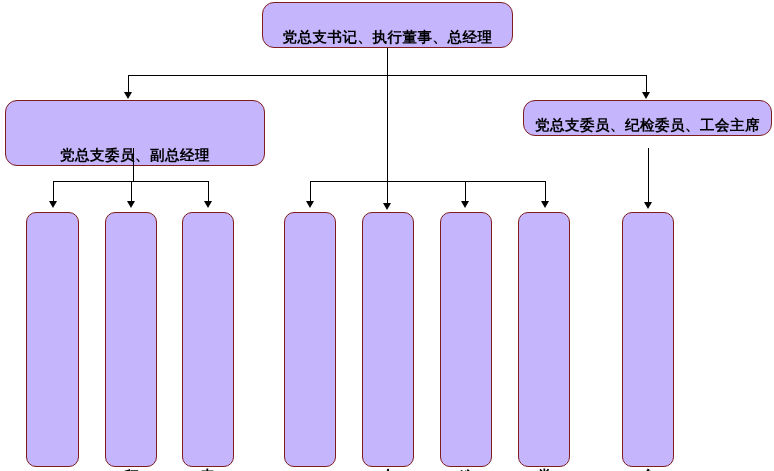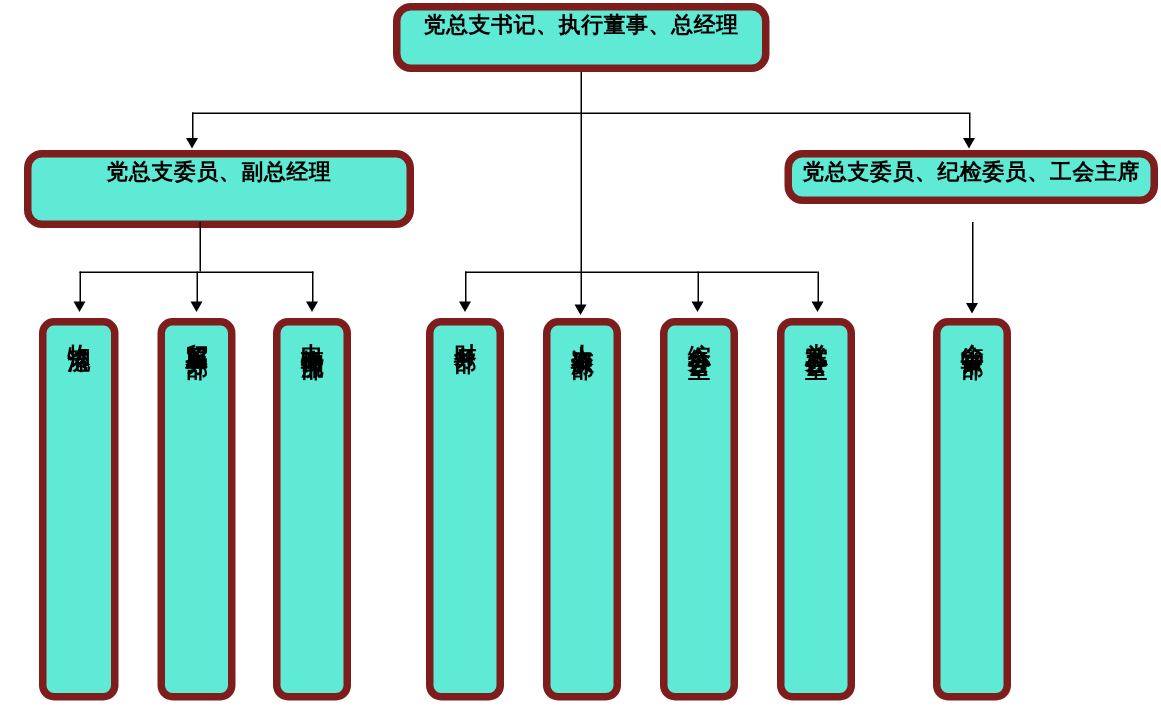--- a/index.html
+++ b/index.html
@@ -14,24 +14,24 @@
   #chart-root {
     position: relative;
     width: 774px;
     height: 471px;
     background: #ffffff;
     overflow: hidden;
   }
   .node {
     position: absolute;
     box-sizing: border-box;
-    border: 5px solid #7f1d1d;
-    background: #5eead4;
+    border: 1px solid #7f1d1d;
+    background: #c4b5fd;
     display: flex;
-    align-items: flex-start;
+    align-items: flex-end;
     justify-content: center;
     text-align: center;
   }
   .node.horiz {
     border-radius: 12px;
     font-size: 14.5px;
     font-weight: bold;
     color: #000000;
     letter-spacing: 0.5px;
     white-space: nowrap;
@@ -80,21 +80,21 @@
 
   <div class="vline" style="left:387px; top:48px; height:157px;"></div>
   <div class="arrow" style="left:383px; top:203px;"></div>
 
   <div class="hline" style="left:128px; top:75px; width:518px;"></div>
   <div class="vline" style="left:128px; top:75px; height:19px;"></div>
   <div class="arrow" style="left:124px; top:92px;"></div>
   <div class="vline" style="left:646px; top:75px; height:19px;"></div>
   <div class="arrow" style="left:642px; top:92px;"></div>
 
-  <div class="node horiz" style="left:16px; top:100px; width:260px; height:52px;">
+  <div class="node horiz" style="left:5px; top:100px; width:260px; height:66px;">
     <span>党总支委员、副总经理</span>
   </div>
 
   <div class="node horiz" style="left:523px; top:100px; width:249px; height:36px;">
     <span>党总支委员、纪检委员、工会主席</span>
   </div>
 
   <div class="vline" style="left:133px; top:148px; height:33px;"></div>
   <div class="hline" style="left:53px; top:181px; width:156px;"></div>
   <div class="vline" style="left:53px; top:181px; height:22px;"></div>

